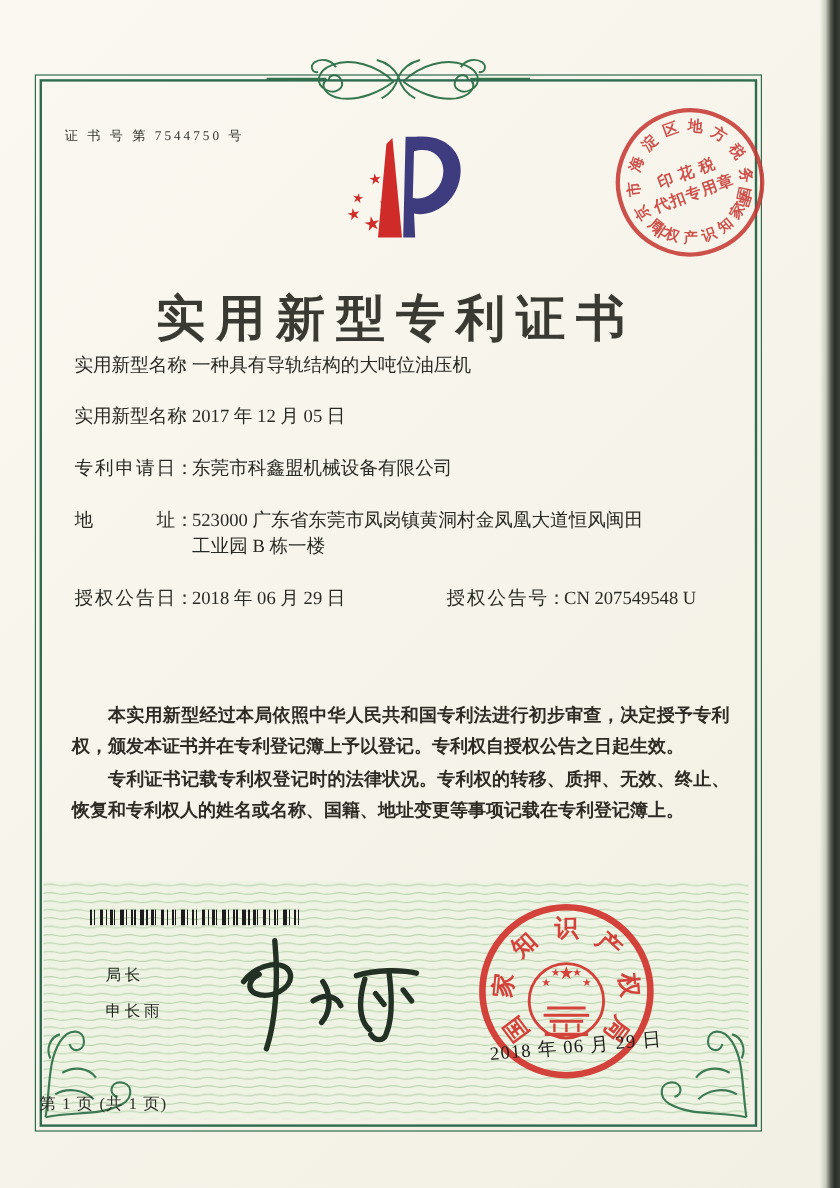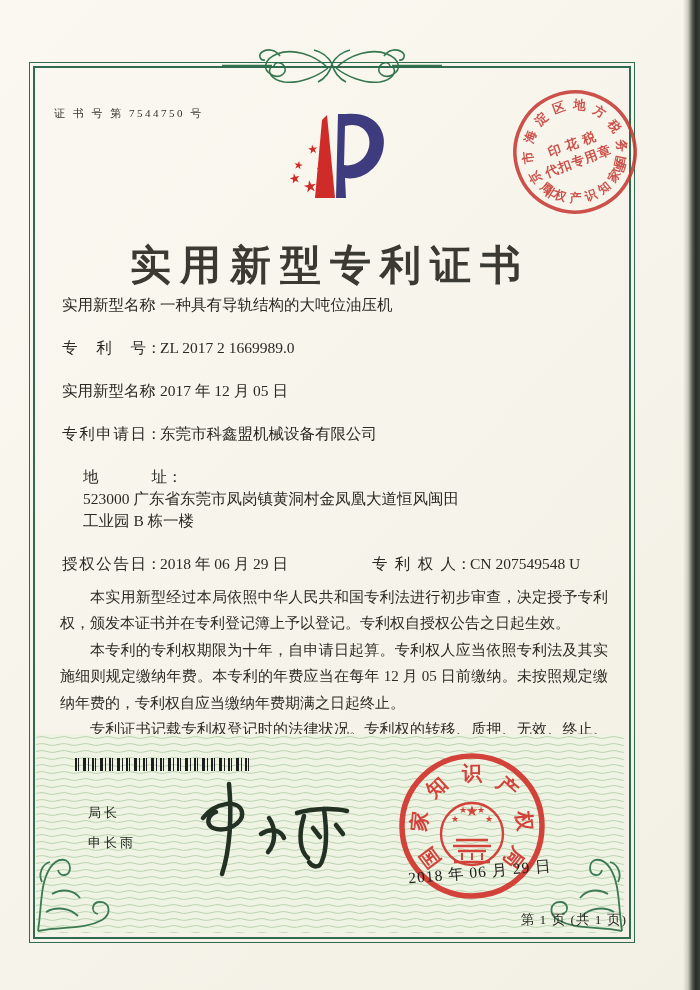--- a/index.html
+++ b/index.html
@@ -16,33 +16,33 @@
   .fields{position:absolute;left:62px;top:294px;width:548px;font-size:15.5px;color:#2a2a24;}
   .frow{margin-bottom:21px;line-height:22px;white-space:nowrap;}
   .flabel{display:inline-block;width:84px;text-align:justify;text-align-last:justify;vertical-align:top;}
   .fcolon{display:inline-block;width:14px;vertical-align:top;}
   .fvalue{display:inline-block;vertical-align:top;white-space:normal;}
   .addr2{display:block;}
   .grant-row{white-space:nowrap;}
   .grant-right{position:absolute;left:310px;display:inline-block;}
   .paras{position:absolute;left:60px;top:584px;width:548px;font-size:15px;
        line-height:26.4px;color:#2e2b25;text-align:justify;}
-  .paras p{margin:0;text-indent:2em;}
+  .paras p{margin:0;text-indent:2em;font-weight:bold;}
   .band{position:absolute;left:36px;top:734px;width:588px;height:199px;overflow:hidden;}
   .band svg.waves{position:absolute;inset:0;}
   .barcode{position:absolute;left:75px;top:758px;width:178px;height:13px;z-index:3;
      background:
        repeating-linear-gradient(90deg,#1d1d1d 0 2px,rgba(0,0,0,0) 2px 3px,#1d1d1d 3px 4px,rgba(0,0,0,0) 4px 8px,#1d1d1d 8px 11px,rgba(0,0,0,0) 11px 13px,#1d1d1d 13px 14px,rgba(0,0,0,0) 14px 17px);}
   .director{position:absolute;left:88px;top:804px;z-index:3;font-size:13px;color:#23281f;letter-spacing:3px;}
   .director div{margin-bottom:12px;}
   .sig{position:absolute;left:185px;top:776px;z-index:4;}
   .seal{position:absolute;left:396px;top:750px;z-index:3;opacity:.9;}
   .seal-date{position:absolute;left:398px;top:862px;width:164px;z-index:5;text-align:center;
        font-size:15.5px;color:#1c1c18;letter-spacing:1px;transform:rotate(-5deg);}
-  .footer{position:absolute;left:33px;top:911px;width:594px;text-align:right;z-index:4;
+  .footer{position:absolute;left:33px;top:911px;width:594px;text-align:left;z-index:4;
        font-size:13.5px;color:#2c2c26;letter-spacing:1px;}
   .tax-stamp{position:absolute;left:505px;top:82px;transform:rotate(-20deg);opacity:.85;}
   .logo{position:absolute;left:278px;top:110px;}
   .top-flourish{position:absolute;left:222px;top:42px;}
 </style>
 </head>
 <body>
 
 <div class="page">
 
@@ -102,40 +102,36 @@
     <text x="70" y="84" text-anchor="middle" font-size="13" font-weight="bold" fill="#c5352f" letter-spacing="1">代扣专用章</text>
   </svg>
 
   <div class="title">实用新型专利证书</div>
 
   <div class="fields">
     <div class="frow">
       <span class="flabel">实用新型名称</span><span class="fcolon">：</span><span class="fvalue">一种具有导轨结构的大吨位油压机</span>
     </div>
     <div class="frow">
-      <span class="flabel">专利号</span><span class="fcolon">：</span><span class="fvalue">ZL 2017 2 1669989.0</span>
-    </div>
-    <div class="frow">
       <span class="flabel">实用新型名称</span><span class="fcolon">：</span><span class="fvalue">2017 年 12 月 05 日</span>
     </div>
     <div class="frow">
       <span class="flabel">专利申请日</span><span class="fcolon">：</span><span class="fvalue">东莞市科鑫盟机械设备有限公司</span>
     </div>
-    <div class="frow" style="white-space:normal;margin-left:21px;">
+    <div class="frow" style="white-space:normal;">
       <span class="flabel">地址</span><span class="fcolon">：</span><span class="fvalue" style="width:440px;"><span>523000 广东省东莞市凤岗镇黄洞村金凤凰大道恒风闽田</span><span class="addr2">工业园 B 栋一楼</span></span>
     </div>
     <div class="frow grant-row" style="position:relative;">
       <span class="flabel">授权公告日</span><span class="fcolon">：</span><span class="fvalue">2018 年 06 月 29 日</span>
-      <span class="grant-right"><span class="flabel">专利权人</span><span class="fcolon">：</span><span class="fvalue">CN 207549548 U</span></span>
+      <span class="grant-right"><span class="flabel">授权公告号</span><span class="fcolon">：</span><span class="fvalue">CN 207549548 U</span></span>
     </div>
   </div>
 
   <div class="paras">
     <p>本实用新型经过本局依照中华人民共和国专利法进行初步审查，决定授予专利权，颁发本证书并在专利登记簿上予以登记。专利权自授权公告之日起生效。</p>
-    <p>本专利的专利权期限为十年，自申请日起算。专利权人应当依照专利法及其实施细则规定缴纳年费。本专利的年费应当在每年 12 月 05 日前缴纳。未按照规定缴纳年费的，专利权自应当缴纳年费期满之日起终止。</p>
     <p>专利证书记载专利权登记时的法律状况。专利权的转移、质押、无效、终止、恢复和专利权人的姓名或名称、国籍、地址变更等事项记载在专利登记簿上。</p>
   </div>
 
   <div class="band">
     <svg class="waves" width="588" height="199" viewBox="0 0 588 199">
       <defs>
         <pattern id="waves" width="44" height="7" patternUnits="userSpaceOnUse">
           <path d="M0,3.5 C11,0.5 11,6.5 22,3.5 C33,0.5 33,6.5 44,3.5" fill="none" stroke="#b9d3ae" stroke-width="1"></path>
         </pattern>
       </defs>

